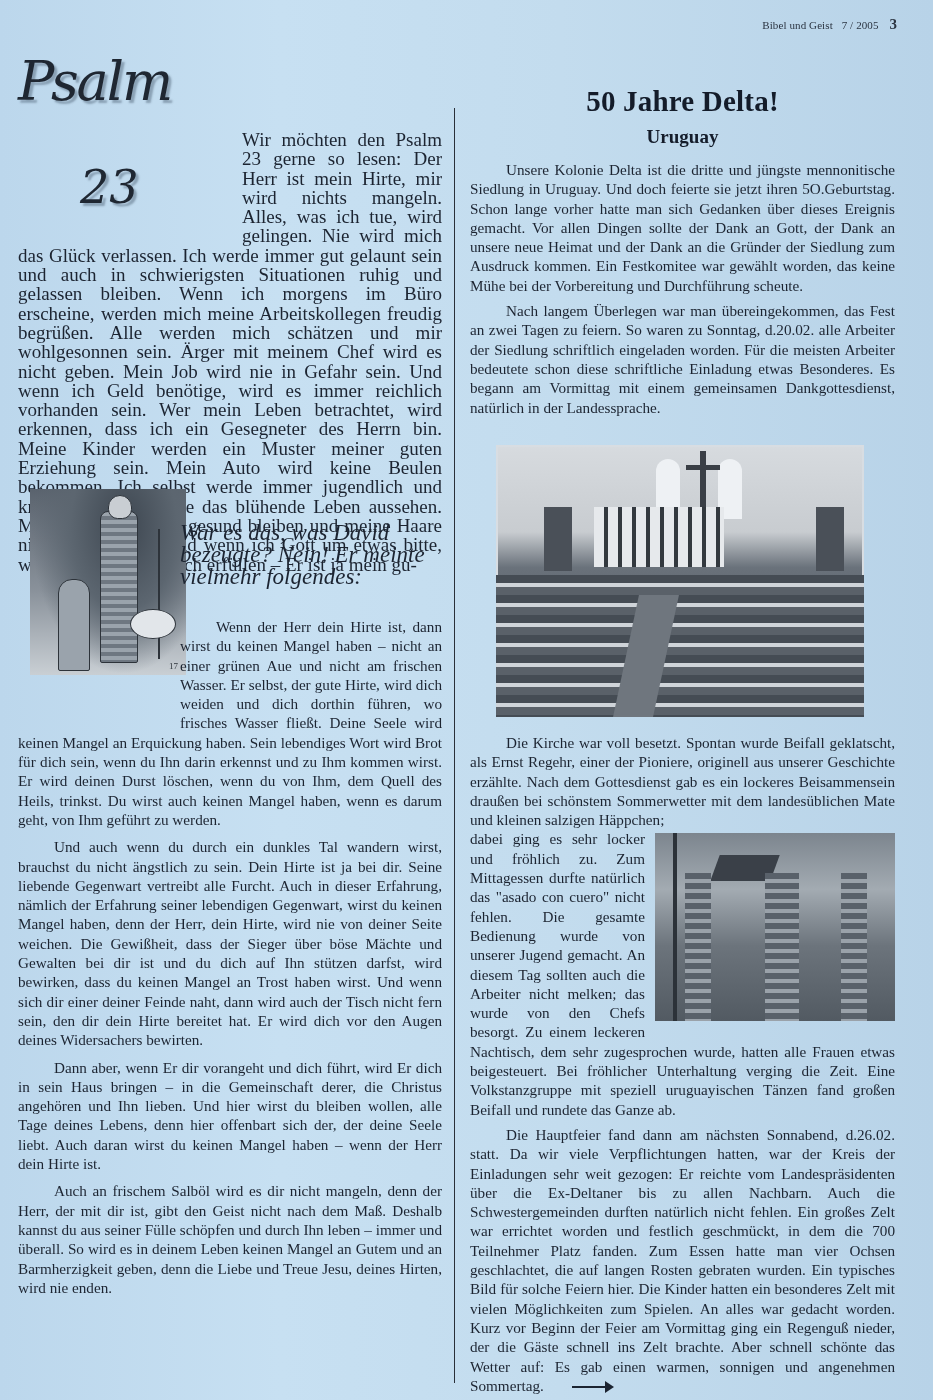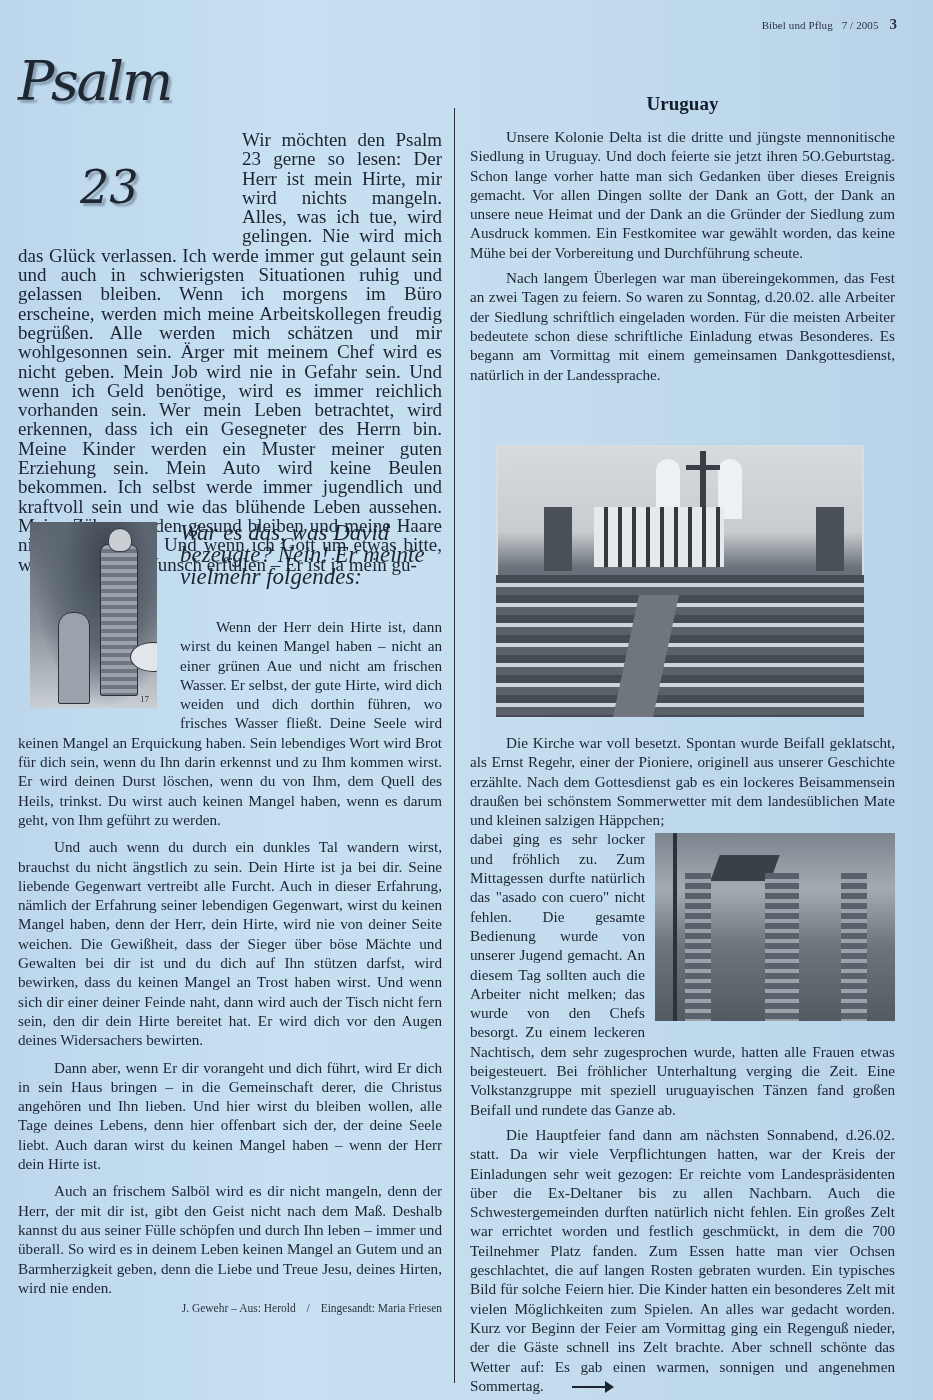--- a/index.html
+++ b/index.html
@@ -37,21 +37,21 @@
     text-shadow: 3px 3px 2px rgba(70,90,110,0.45);
   }
   .intro {
     position: absolute; left: 0; top: 80px; width: 424px;
     font-size: 19px; line-height: 19.3px; text-align: justify;
   }
   .intro .float-space { float: left; width: 224px; height: 97px; }
   .intro .last-center { text-align: center; }
 
   .shepherd-img {
-    position: absolute; left: 12px; top: 472px; width: 127px; height: 186px;
+    position: absolute; left: 12px; top: 439px; width: 156px; height: 186px;
     background:
       radial-gradient(ellipse at 60% 20%, #3d4650 0%, #5c6670 40%, transparent 70%),
       linear-gradient(180deg, #5a636e 0%, #8a929b 55%, #c9cfd4 100%);
     overflow: hidden;
   }
   .shepherd-img .robe {
     position: absolute; left: 70px; top: 22px; width: 36px; height: 150px;
     background: repeating-linear-gradient(180deg, #9aa3ac 0 4px, #6e7781 4px 8px);
     border: 1px solid #2d333a; border-radius: 8px 8px 2px 2px;
   }
@@ -150,21 +150,21 @@
   }
   .arrow::after {
     content: ""; position: absolute; right: -6px; top: -5px;
     border-left: 9px solid #1c2431; border-top: 6px solid transparent; border-bottom: 6px solid transparent;
   }
 </style>
 </head>
 <body>
 
 <div class="page-header">
-  <span>Bibel und Pflug</span>
+  <span>Bibel und Geist</span>
   <span style="margin-left:6px">7 / 2005</span>
   <span class="pnum">3</span>
 </div>
 
 <div class="col-divider"></div>
 
 <div class="left">
   <div class="psalm-title">Psalm</div>
   <div class="psalm-number">23</div>
 
@@ -182,29 +182,25 @@
     <span class="imgnum">17</span>
   </div>
 
   <div class="italic-quote">War es das, was David bezeugte? Nein! Er meinte vielmehr folgendes:</div>
 
   <div class="body-left">
     <p class="first"><span class="float-space" style="display:block;float:left;width:162px;height:97px;"></span><span>Wenn der Herr dein Hirte ist, dann wirst du keinen Mangel haben – nicht an einer grünen Aue und nicht am frischen Wasser. Er selbst, der gute Hirte, wird dich weiden und dich dorthin führen, wo frisches Wasser fließt. Deine Seele wird keinen Mangel an Erquickung haben. Sein lebendiges Wort wird Brot für dich sein, wenn du Ihn darin erkennst und zu Ihm kommen wirst. Er wird deinen Durst löschen, wenn du von Ihm, dem Quell des Heils, trinkst. Du wirst auch keinen Mangel haben, wenn es darum geht, von Ihm geführt zu werden.</span></p>
     <p>Und auch wenn du durch ein dunkles Tal wandern wirst, brauchst du nicht ängstlich zu sein. Dein Hirte ist ja bei dir. Seine liebende Gegenwart vertreibt alle Furcht. Auch in dieser Erfahrung, nämlich der Erfahrung seiner lebendigen Gegenwart, wirst du keinen Mangel haben, denn der Herr, dein Hirte, wird nie von deiner Seite weichen. Die Gewißheit, dass der Sieger über böse Mächte und Gewalten bei dir ist und du dich auf Ihn stützen darfst, wird bewirken, dass du keinen Mangel an Trost haben wirst. Und wenn sich dir einer deiner Feinde naht, dann wird auch der Tisch nicht fern sein, den dir dein Hirte bereitet hat. Er wird dich vor den Augen deines Widersachers bewirten.</p>
     <p>Dann aber, wenn Er dir vorangeht und dich führt, wird Er dich in sein Haus bringen – in die Gemeinschaft derer, die Christus angehören und Ihn lieben. Und hier wirst du bleiben wollen, alle Tage deines Lebens, denn hier offenbart sich der, der deine Seele liebt. Auch daran wirst du keinen Mangel haben – wenn der Herr dein Hirte ist.</p>
     <p>Auch an frischem Salböl wird es dir nicht mangeln, denn der Herr, der mit dir ist, gibt den Geist nicht nach dem Maß. Deshalb kannst du aus seiner Fülle schöpfen und durch Ihn leben – immer und überall. So wird es in deinem Leben keinen Mangel an Gutem und an Barmherzigkeit geben, denn die Liebe und Treue Jesu, deines Hirten, wird nie enden.</p>
-    <div class="credit">
-      <span>J. Gewehr – Aus: Herold</span>
-      <span>/</span>
-      <span>Eingesandt: Maria Friesen</span>
-    </div>
   </div>
 </div>
 
 <div class="right">
+  <h1 class="article-title">50 Jahre Delta!</h1>
   <div class="article-sub">Uruguay</div>
   <div class="body-right">
     <p>Unsere Kolonie Delta ist die dritte und jüngste mennonitische Siedlung in Uruguay. Und doch feierte sie jetzt ihren 5O.Geburtstag. Schon lange vorher hatte man sich Gedanken über dieses Ereignis gemacht. Vor allen Dingen sollte der Dank an Gott, der Dank an unsere neue Heimat und der Dank an die Gründer der Siedlung zum Ausdruck kommen. Ein Festkomitee war gewählt worden, das keine Mühe bei der Vorbereitung und Durchführung scheute.</p>
     <p>Nach langem Überlegen war man übereingekommen, das Fest an zwei Tagen zu feiern. So waren zu Sonntag, d.20.02. alle Arbeiter der Siedlung schriftlich eingeladen worden. Für die meisten Arbeiter bedeutete schon diese schriftliche Einladung etwas Besonderes. Es begann am Vormittag mit einem gemeinsamen Dankgottesdienst, natürlich in der Landessprache.</p>
   </div>
 
   <div class="church-photo" title="Church service with choir">
     <div class="window" style="left:160px"></div>
     <div class="window" style="left:222px"></div>
     <div class="cross-v"></div>

